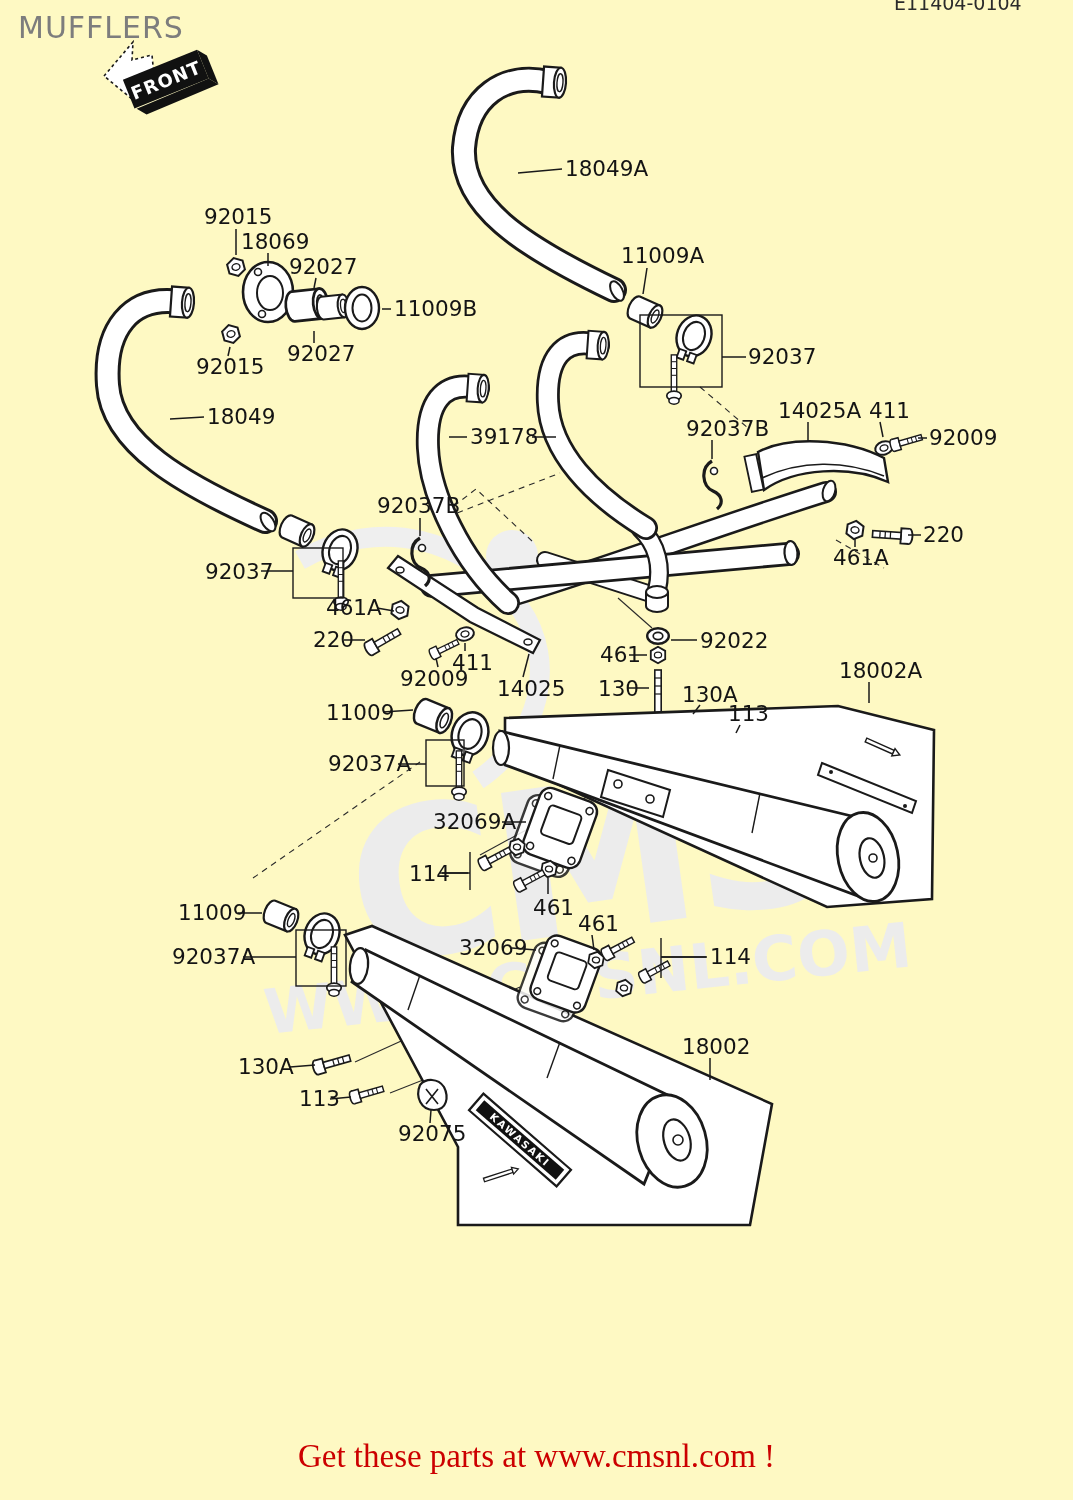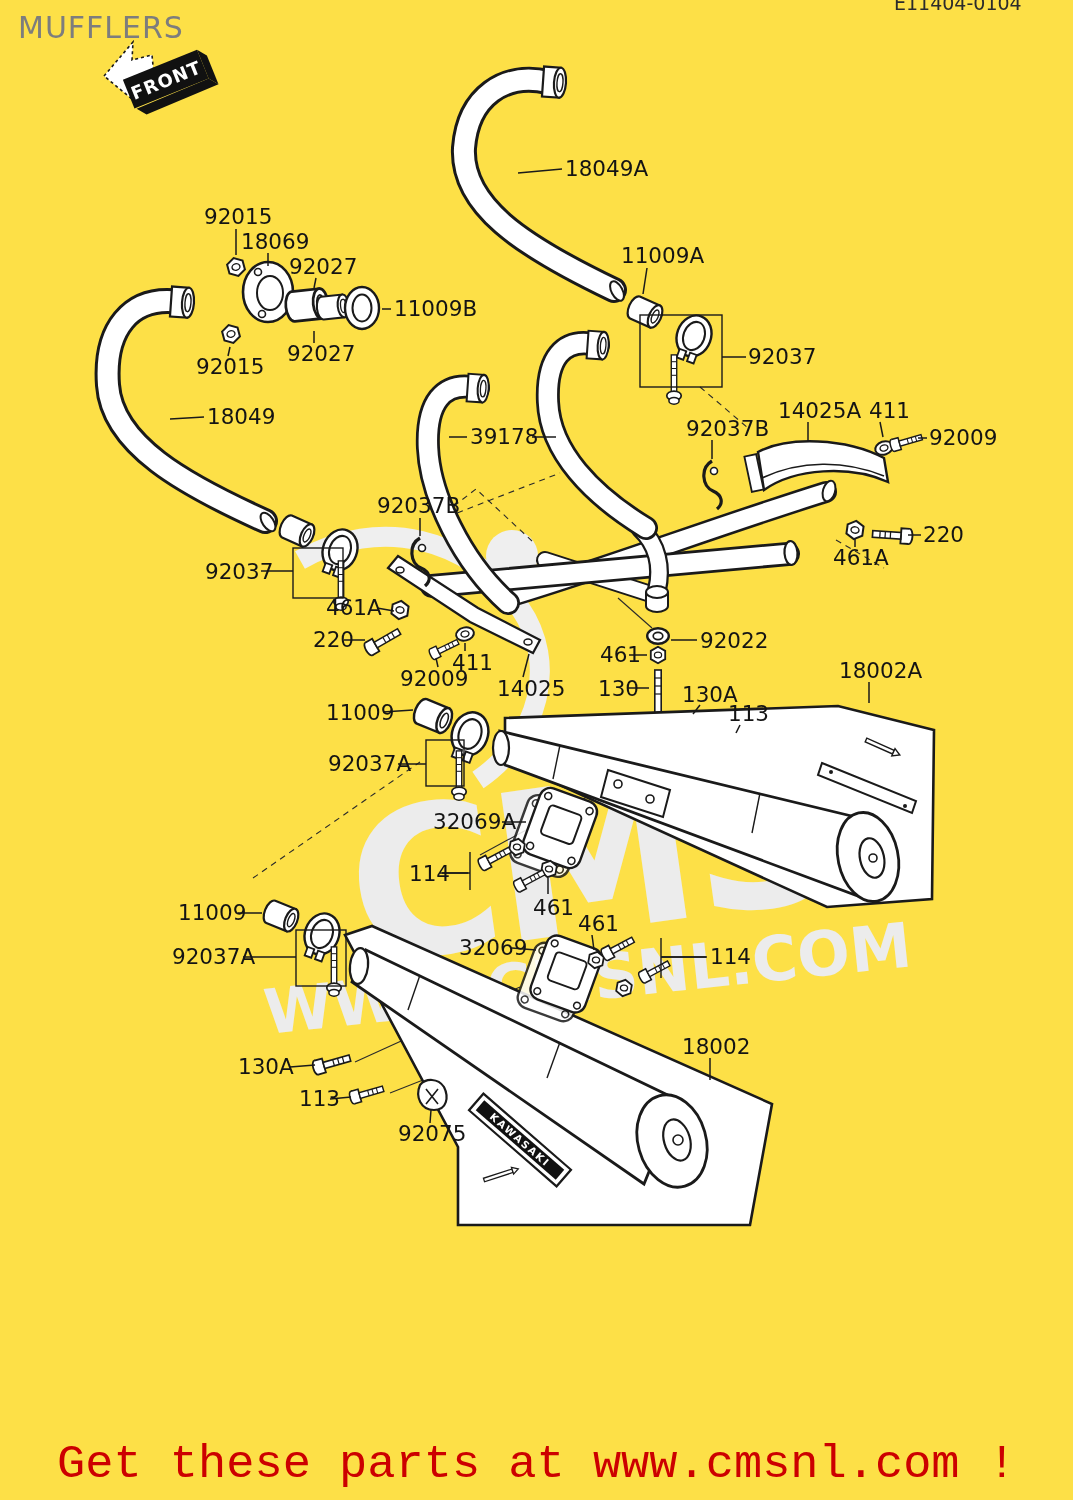--- a/index.html
+++ b/index.html
@@ -1,21 +1,21 @@
 <!DOCTYPE html>
 <html><head>
 <meta charset="utf-8">
 <style>
   html,body{margin:0;padding:0;background:#ffffff;}
-  .page{position:relative;width:1073px;height:1500px;background:#fde047;overflow:hidden;
+  .page{position:relative;width:1073px;height:1500px;background:#fef9c3;overflow:hidden;
         font-family:"DejaVu Sans","Liberation Sans",sans-serif;}
   .page-title{position:absolute;left:18px;top:10px;font-size:30px;letter-spacing:1px;color:#7d7d7d;}
   .doc-code{position:absolute;left:894px;top:-8px;font-size:19px;color:#2b2b2b;}
   .footer-ad{position:absolute;left:0;top:1438px;width:1073px;text-align:center;
-             font-size:47px;color:#cc0000;font-family:Liberation Mono, monospace;}
+             font-size:33px;color:#cc0000;font-family:Liberation Serif, serif;}
   svg text.part-label{font-family:"DejaVu Sans",sans-serif;font-size:21.5px;fill:#141414;cursor:pointer;}
 </style>
 </head>
 <body>
 
 <div class="page">
 
   <div class="page-title">MUFFLERS</div>
   <div class="doc-code">E11404-0104</div>
 

